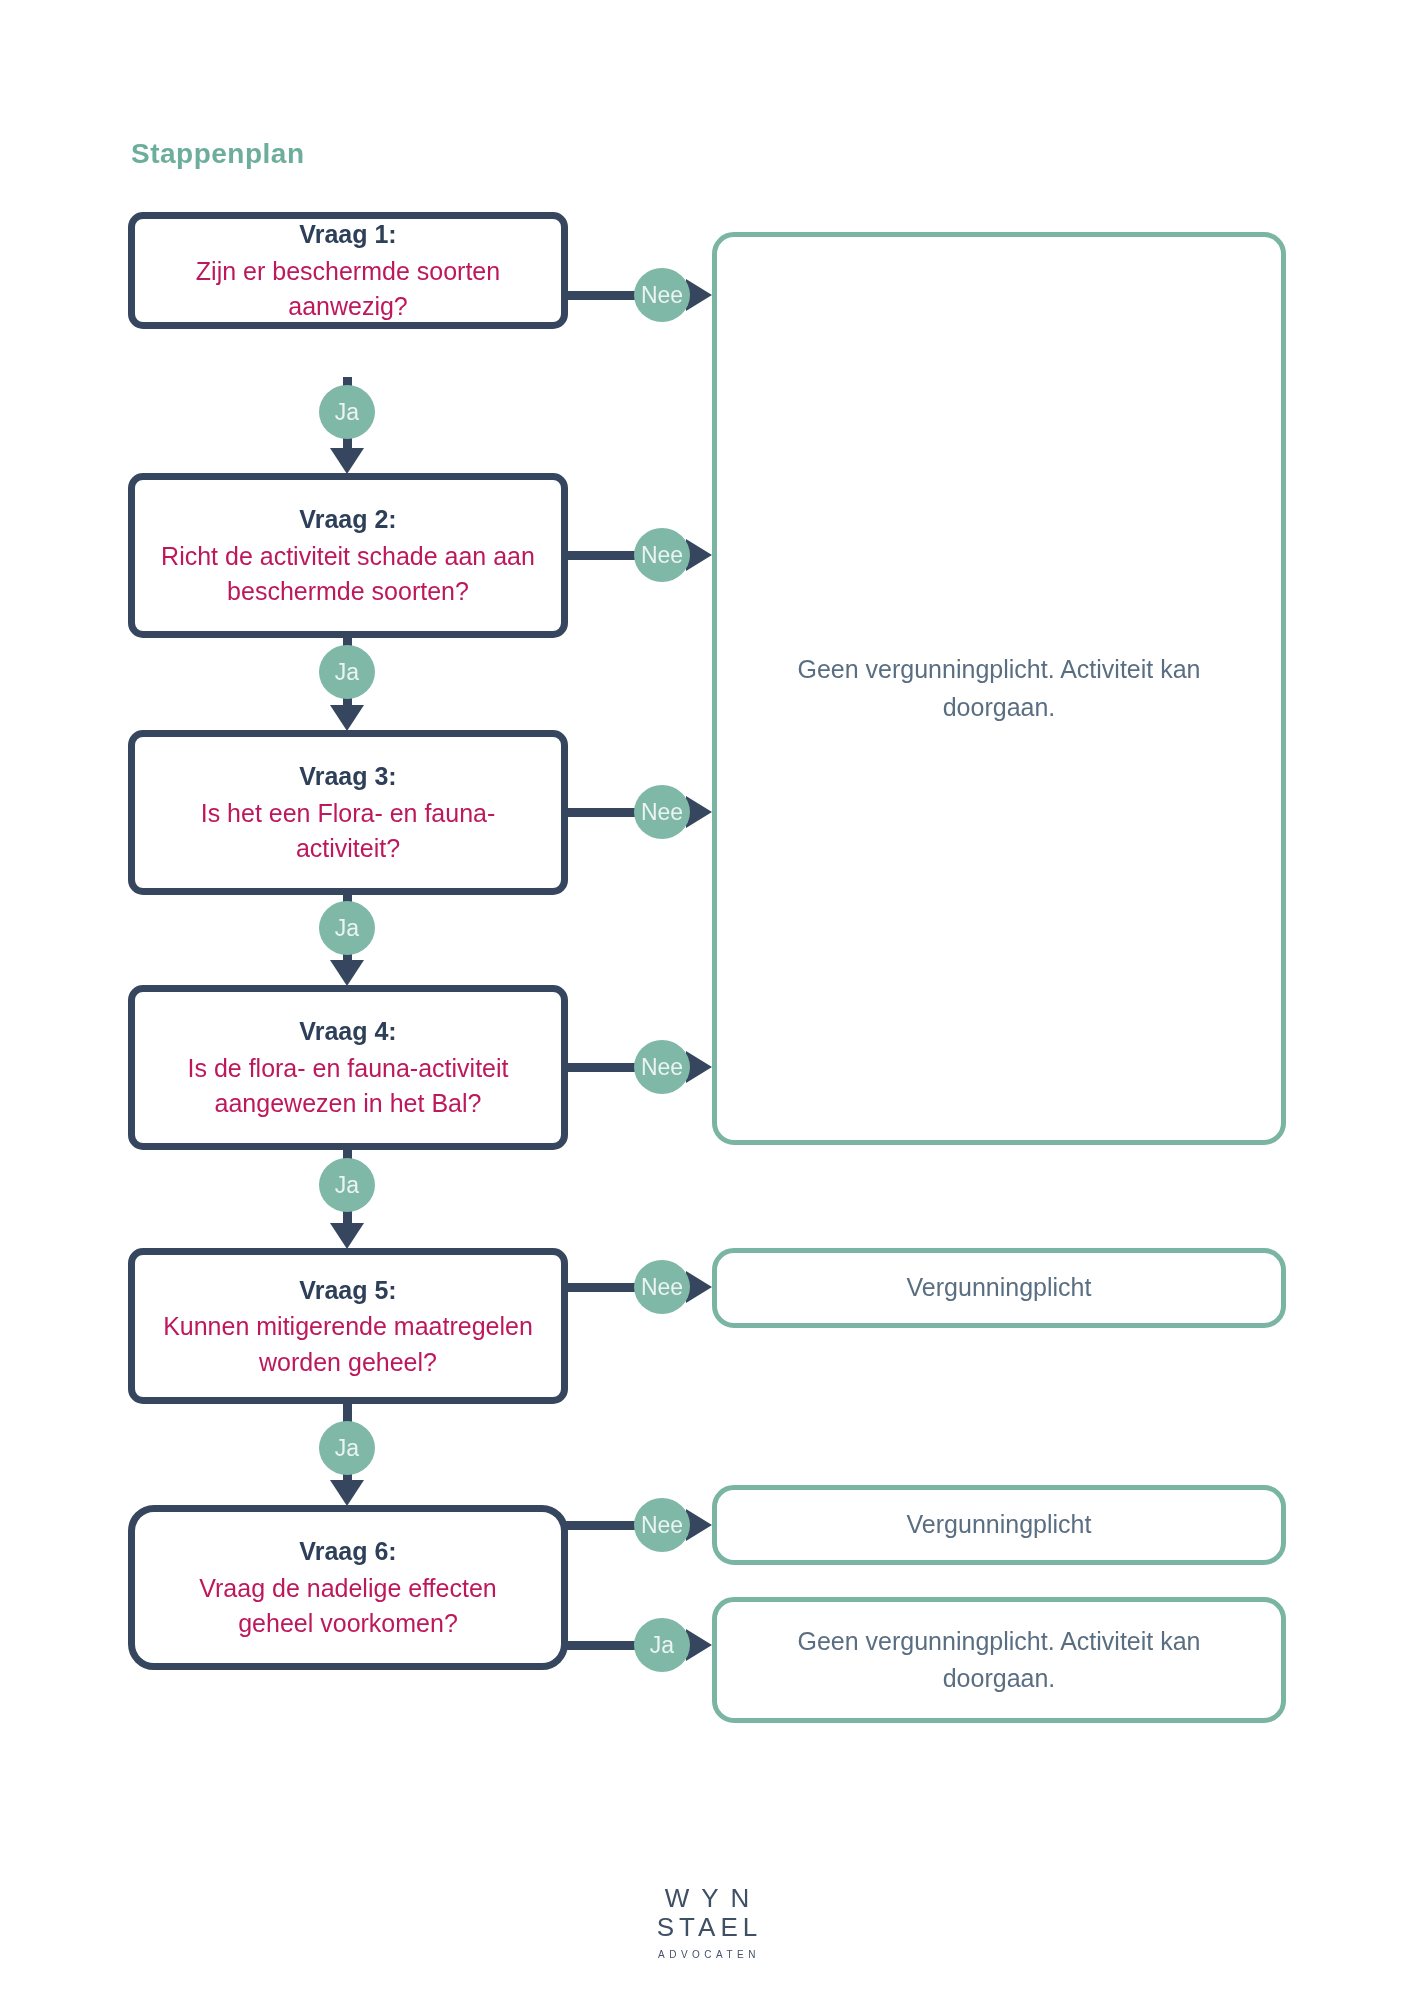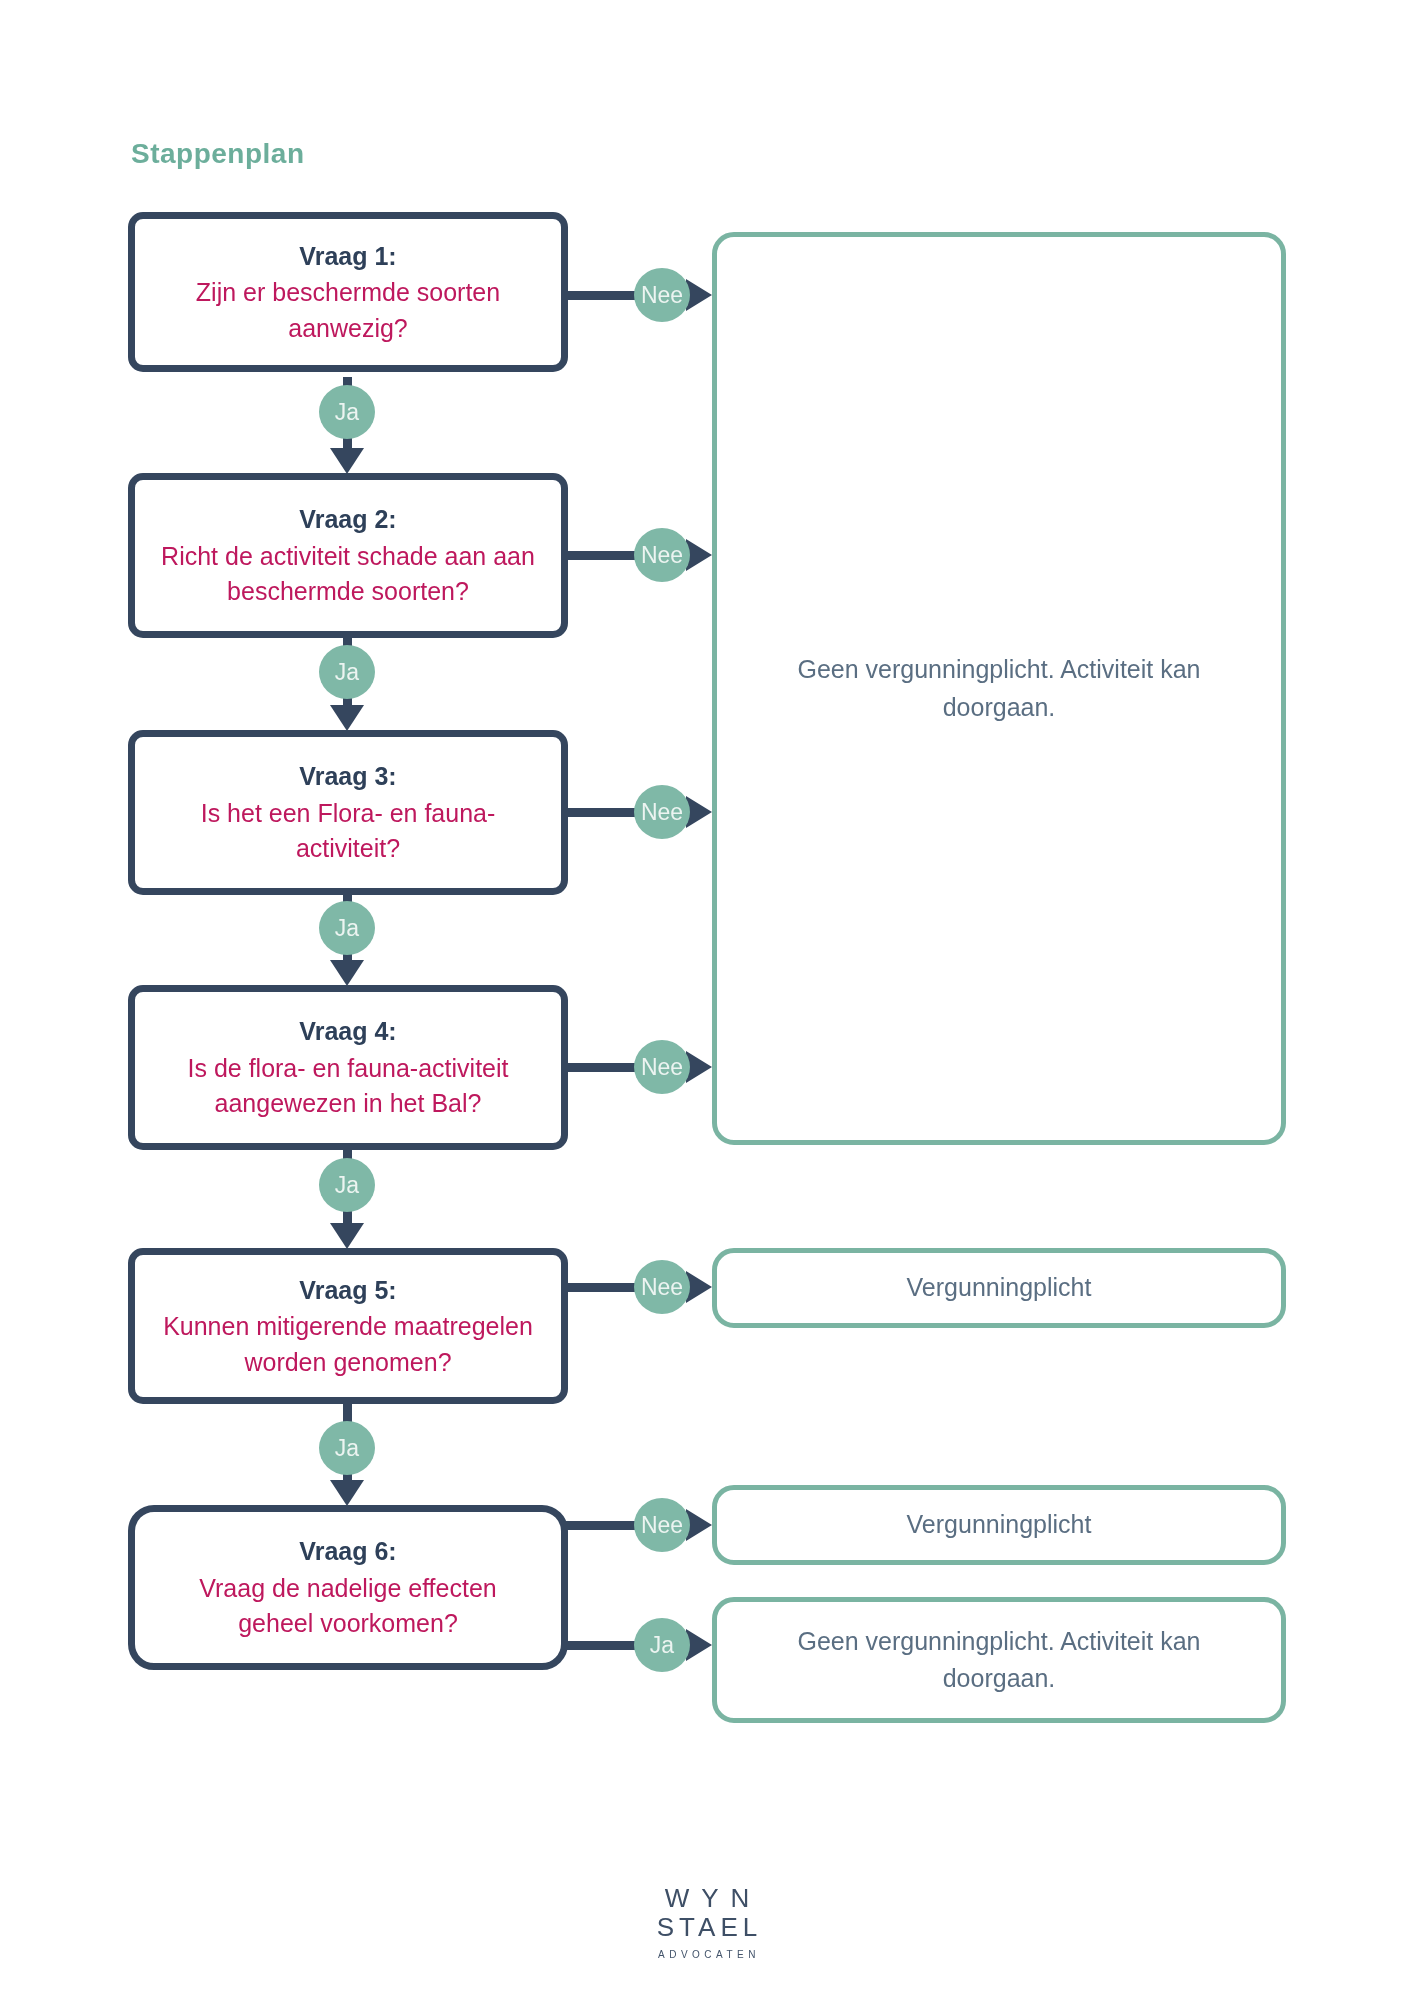--- a/index.html
+++ b/index.html
@@ -16,21 +16,21 @@
   
   .qbox {
     position:absolute; left:128px; width:440px; box-sizing:border-box;
     border:7px solid #35465e; border-radius:15px; background:#ffffff;
     display:flex; flex-direction:column; justify-content:center; align-items:center;
     text-align:center; padding:6px 10px;
   }
   .qh { font-weight:bold; color:#2e4059; font-size:25px; line-height:1.5; }
   .qt { color:#be185d; font-size:25px; line-height:1.42; white-space:pre-line; }
 
-  #q1 { top:212px;  height:160px; }
+  #q1 { top:212px;  height:117px; }
   #q2 { top:473px;  height:165px; }
   #q3 { top:730px;  height:165px; }
   #q4 { top:985px;  height:165px; }
   #q5 { top:1248px; height:156px; }
   #q6 { top:1505px; height:165px;border-radius:26px; }
 
   
   .obox {
     position:absolute; left:712px; width:574px; box-sizing:border-box;
     border:5px solid #7ab4a2; border-radius:22px; background:#ffffff;
@@ -106,21 +106,21 @@
 activiteit?</div>
   </div>
   <div class="qbox" id="q4">
     <div class="qh">Vraag 4:</div>
     <div class="qt">Is de flora- en fauna-activiteit
 aangewezen in het Bal?</div>
   </div>
   <div class="qbox" id="q5">
     <div class="qh">Vraag 5:</div>
     <div class="qt">Kunnen mitigerende maatregelen
-worden genomen?</div>
+worden geheel?</div>
   </div>
   <div class="qbox" id="q6">
     <div class="qh">Vraag 6:</div>
     <div class="qt">Vraag de nadelige effecten
 geheel voorkomen?</div>
   </div>
 
   <div class="obox" id="obig">Geen vergunningplicht. Activiteit kan
 doorgaan.</div>
   <div class="obox" id="opermit1">Vergunningplicht</div>

